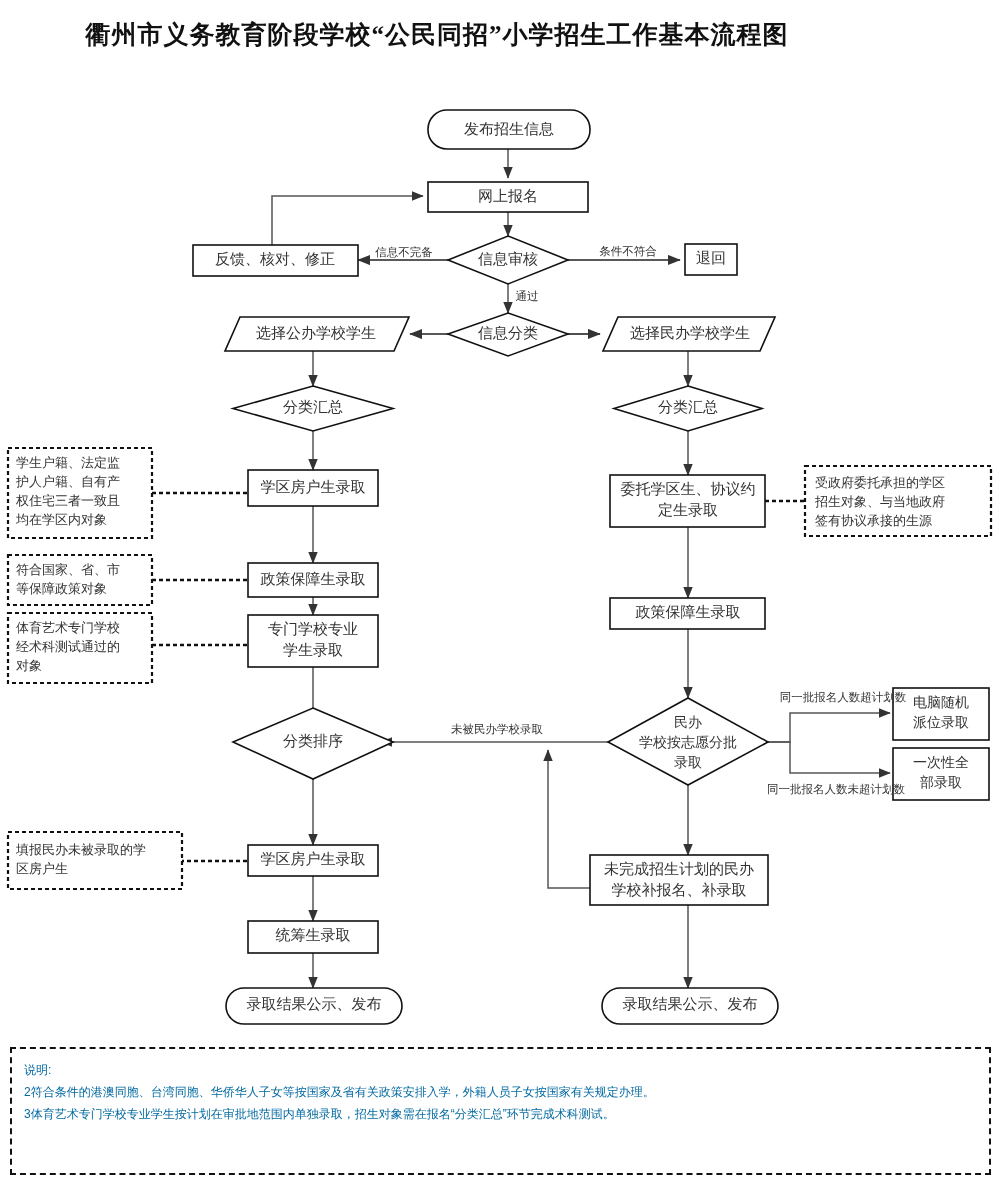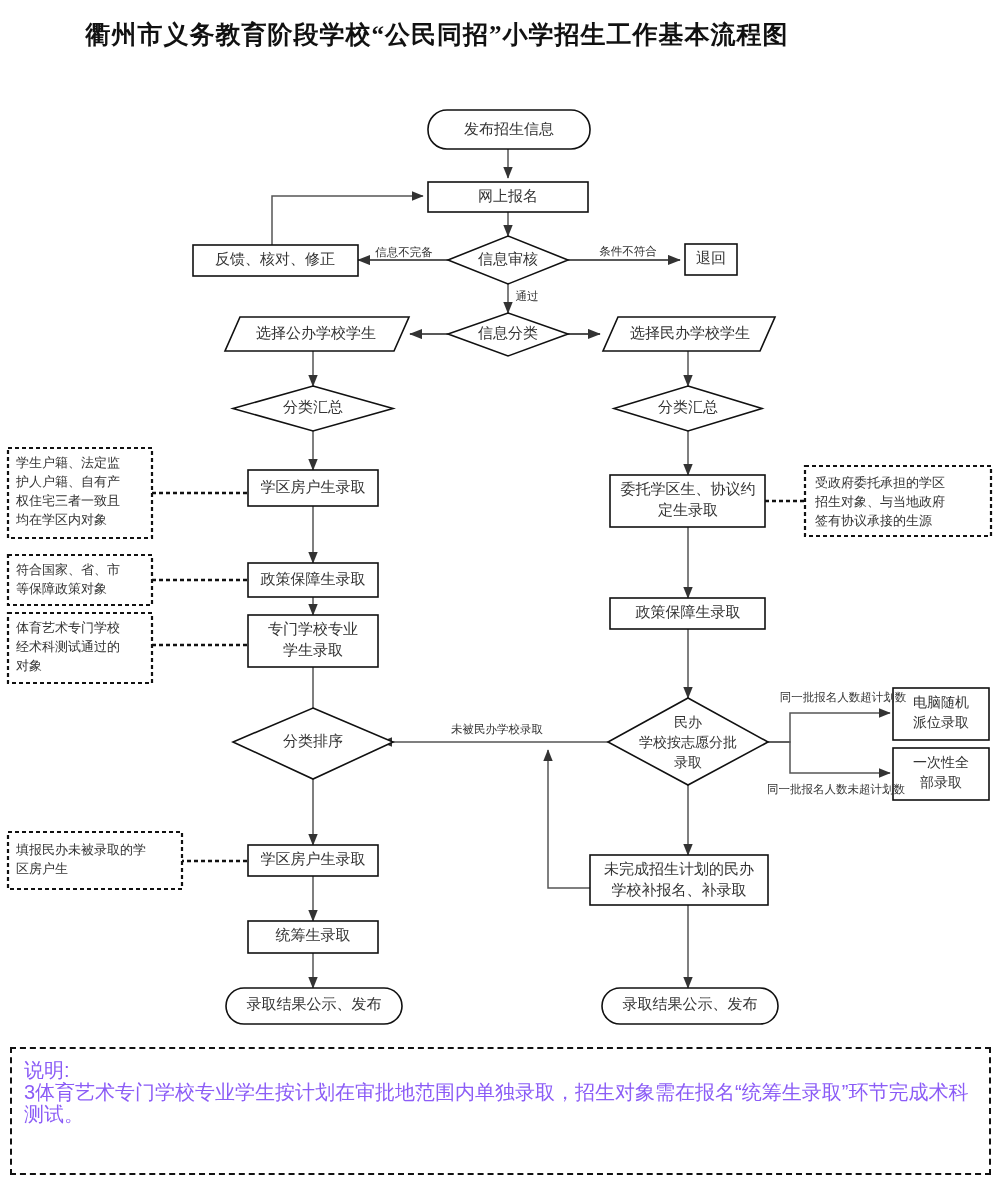--- a/index.html
+++ b/index.html
@@ -24,21 +24,21 @@
   .ntextS{font-size:14px;fill:#333;text-anchor:middle;dominant-baseline:middle;}
   .atext{font-size:11.5px;fill:#333;text-anchor:middle;dominant-baseline:middle;}
   .anntext{font-size:13px;fill:#333;text-anchor:start;dominant-baseline:middle;}
   #notes-box{
     position:absolute;left:10px;top:1047px;width:981px;height:128px;
     border:2.5px dashed #111;background:#fff;box-sizing:border-box;
     padding:10px 12px 6px 12px;
   }
   #notes-box .nline{
     font-family:"Liberation Sans","DejaVu Sans",sans-serif;
-    font-size:20px;line-height:22px;color:#8b5cf6;white-space:normal;
+    font-size:12px;line-height:22px;color:#0369a1;white-space:normal;
   }
 </style>
 </head>
 <body>
 
 <div id="chart-title">衢州市义务教育阶段学校“公民同招”小学招生工作基本流程图</div>
 
 <svg id="flow" viewBox="0 0 1003 1040">
   <defs>
     <marker id="arw" markerWidth="9" markerHeight="9" refX="7.5" refY="3.2" orient="auto" markerUnits="strokeWidth">
@@ -258,14 +258,15 @@
 
   <g>
     <rect class="dashBox" x="8" y="832" width="174" height="57"></rect>
     <text class="anntext" x="16" y="851">填报民办未被录取的学</text>
     <text class="anntext" x="16" y="870">区房户生</text>
   </g>
 </svg>
 
 <div id="notes-box">
   <div class="nline">说明:</div>
-  <div class="nline">3体育艺术专门学校专业学生按计划在审批地范围内单独录取，招生对象需在报名“统筹生录取”环节完成术科测试。</div>
+  <div class="nline">2符合条件的港澳同胞、台湾同胞、华侨华人子女等按国家及省有关政策安排入学，外籍人员子女按国家有关规定办理。</div>
+  <div class="nline">3体育艺术专门学校专业学生按计划在审批地范围内单独录取，招生对象需在报名“分类汇总”环节完成术科测试。</div>
 </div>
 
 </body></html>

